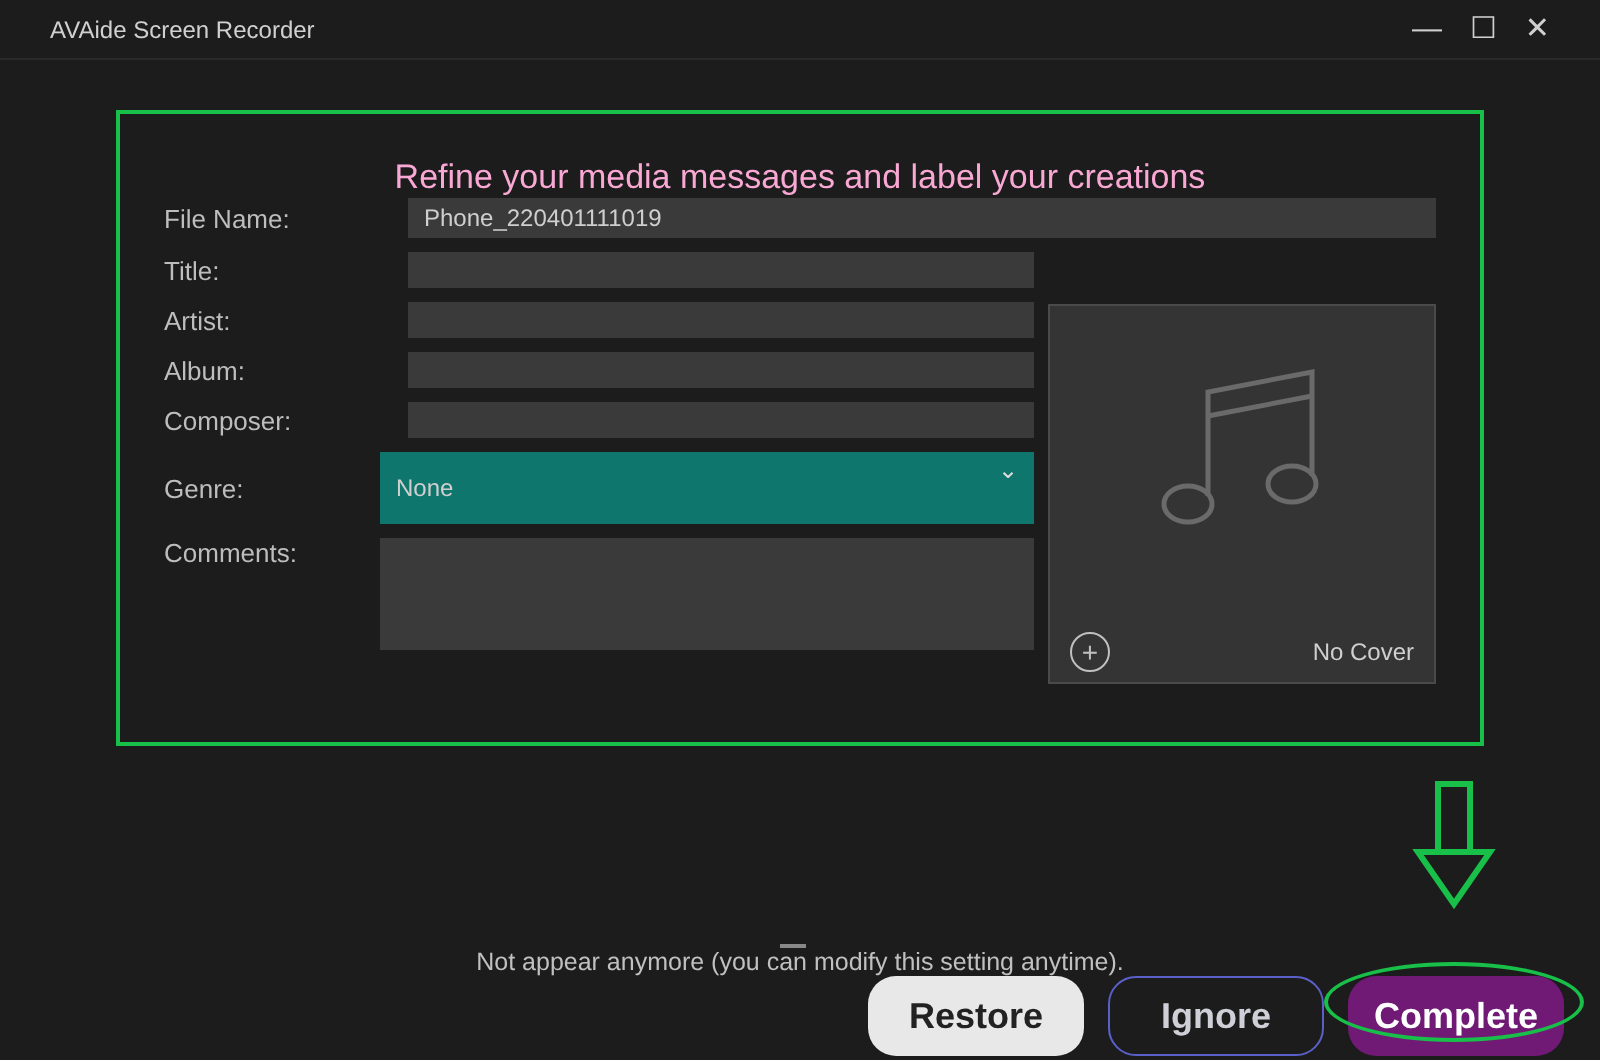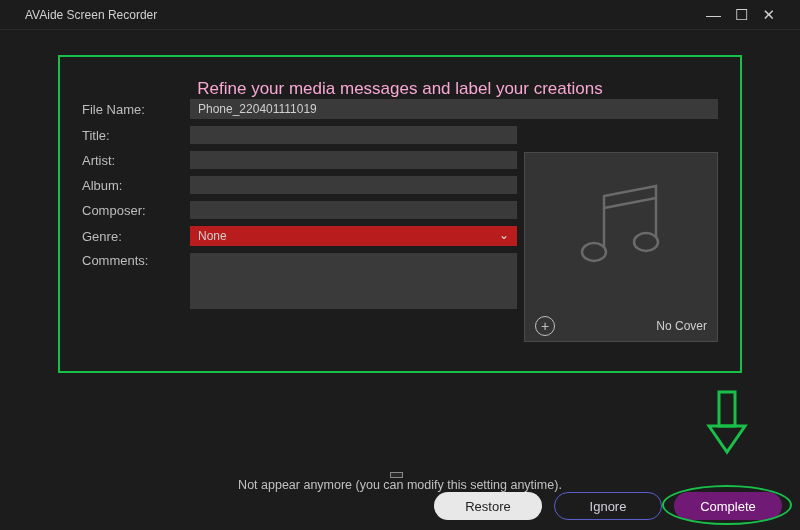--- a/index.html
+++ b/index.html
@@ -54,27 +54,28 @@
   }
   .row .input {
     flex: 1;
     height: 18px;
     background: #3a3a3a;
     color: #cfcfcf;
     font-size: 12px;
     padding: 0 8px;
     line-height: 18px;
     border: none;
+    margin-left: 14px;
   }
   .row .input.filename { height: 20px; line-height: 20px; }
   .row.fullwidth .input { width: 100%; }
   .dropdown {
     flex: 1;
-    height: 20px;
-    background: #b91c1c;
+    height: 36px;
+    background: #0f766e;
     display: flex;
     align-items: center;
     padding: 0 8px;
     position: relative;
   }
   .dropdown .val { font-size: 12px; color: #cfcfcf; }
   .dropdown .chev {
     position: absolute; right: 8px; top: 2px;
     color: #ddd; font-size: 12px;
   }
@@ -140,26 +141,27 @@
     width: 13px; height: 13px;
     border: 1px solid #888;
     background: #2a2a2a;
     margin-right: 8px;
     cursor: pointer;
   }
   .bottom-label { font-size: 12.5px; color: #c0c0c0; }
   .buttons { margin-left: auto; display: flex; gap: 12px; align-items: center; }
 
   .btn {
-    width: 108px; height: 28px;
+    width: 108px; height: 40px;
     border-radius: 14px;
-    font-size: 13px;
+    font-size: 18px;
     display: flex; align-items: center; justify-content: center;
     cursor: pointer;
     border: none;
+    font-weight: bold;
   }
   .btn.restore { background: #e8e8e8; color: #222; }
   .btn.ignore  { background: transparent; border: 1px solid #5a60c8; color: #cfcfd8; }
   .btn.complete{
     background: #701a75; color: #fff;
     position: relative;
   }
   .complete-highlight {
     position: absolute;
     width: 130px; height: 40px;

